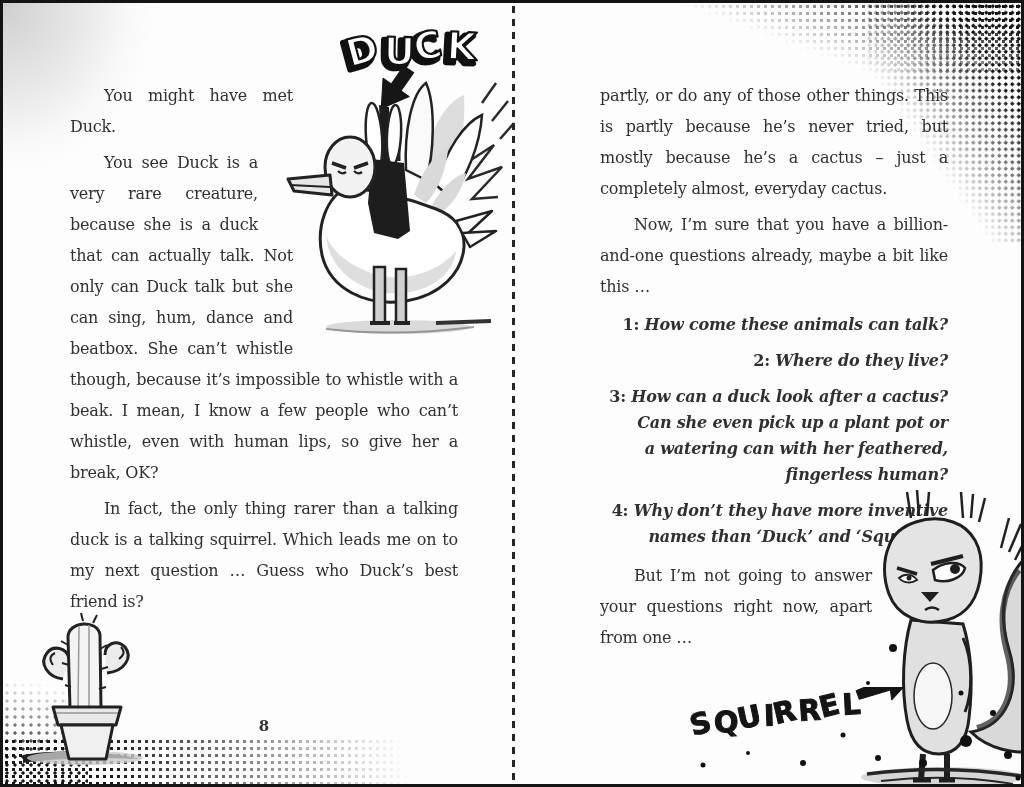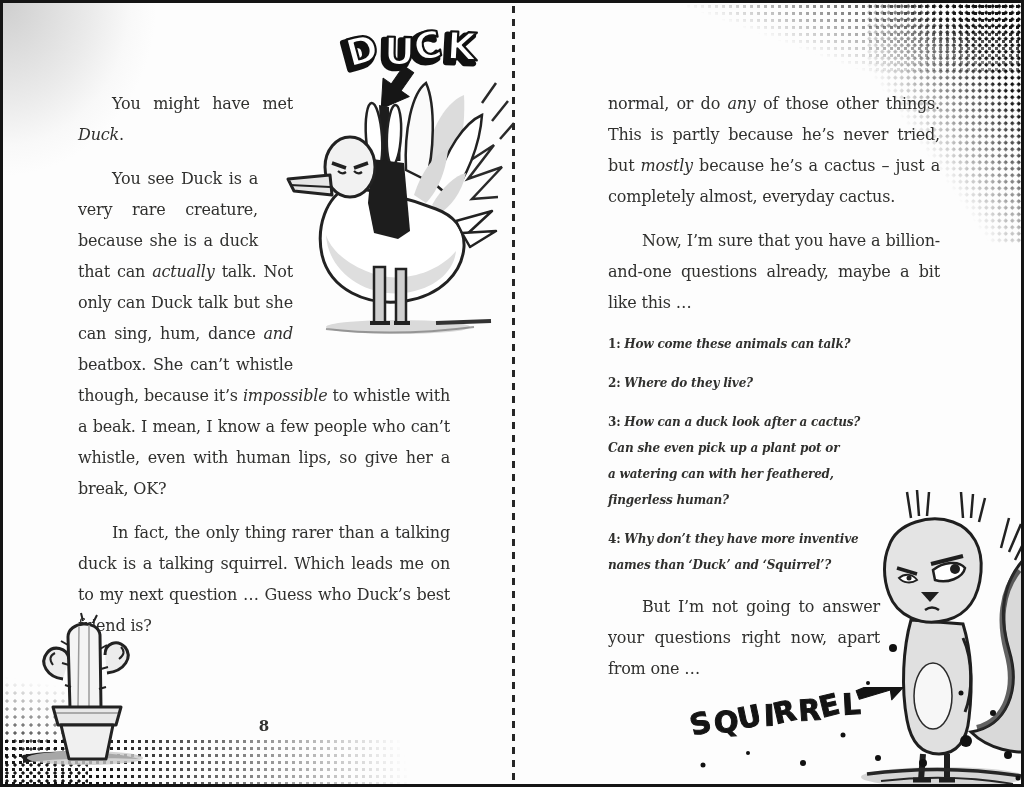--- a/index.html
+++ b/index.html
@@ -22,32 +22,32 @@
   .ht-bottomband{left:0;bottom:0;width:465px;height:46px;
     -webkit-mask-image:linear-gradient(78deg,#000 22%,transparent 86%);
     mask-image:linear-gradient(78deg,#000 22%,transparent 86%);}
   .ht-leftcol{left:0;bottom:0;width:85px;height:135px;background-size:8px 8px;
     -webkit-mask-image:linear-gradient(10deg,#000 18%,transparent 72%);
     mask-image:linear-gradient(10deg,#000 18%,transparent 72%);}
   .gutter{position:absolute;left:509px;top:3px;bottom:3px;width:3px;
     background:repeating-linear-gradient(to bottom,#262626 0 7px,transparent 7px 13px);}
   
   .textcol{position:absolute;font-size:16px;line-height:31px;text-align:justify;letter-spacing:-.2px;}
-  .textcol p{margin:13px;}
+  .textcol p{margin:5px;}
   .indent{text-indent:34px;}
   .left-text{left:62px;top:72px;width:398px;}
   .right-text{left:592px;top:72px;width:358px;}
   .duck-spacer{float:right;width:205px;height:278px;
     shape-outside:polygon(35px 0,205px 0,205px 278px,35px 278px,35px 155px,0px 155px,0px 93px,35px 93px);}
   .p-cactus-wrap{padding-left:70px;text-indent:-24px;}
   .page-number{position:absolute;left:62px;top:714px;width:398px;text-align:center;
     font-size:15px;font-weight:bold;letter-spacing:0;}
-  .q{font-size:12px;line-height:26px;margin-top:10px !important;text-align:left;font-weight:bold;}
+  .q{font-size:16px;line-height:26px;margin-top:10px !important;text-align:right;font-weight:bold;}
   .p-narrow{width:272px;margin-top:10px !important;}
-  span.i{font-style:italic;} span.b{font-weight:bold;} span.bi{font-weight:bold;font-style:italic;}
+  span.i{} span.b{font-weight:bold;} span.bi{font-weight:bold;font-style:italic;}
   
   .illus{position:absolute;}
   svg text{font-family:"DejaVu Sans","Liberation Sans",sans-serif;font-weight:bold;}
 </style>
 </head>
 <body>
 
 <div class="spread">
 
   <div class="tex tex-topleft"></div>
@@ -59,21 +59,21 @@
 
   <div class="textcol left-text">
     <div class="duck-spacer"></div>
     <p class="indent"><span>You might have met </span><span class="i">Duck</span><span>.</span></p>
     <p class="indent"><span>You see Duck is a very rare creature, because she is a duck that can </span><span class="i">actually</span><span> talk. Not only can Duck talk but she can sing, hum, dance </span><span class="i">and</span><span> beatbox. She can’t whistle though, because it’s </span><span class="i">impossible</span><span> to whistle with a beak. I mean, I know a few people who can’t whistle, even with human lips, so give her a break, OK?</span></p>
     <p class="indent"><span>In fact, the only thing rarer than a talking duck is a talking squirrel. Which leads me on to my next question … Guess who Duck’s best friend is?</span></p>
   </div>
   <div class="page-number">8</div>
 
   <div class="textcol right-text">
-    <p><span>normal, or do </span><span class="i">any</span><span> of those other things. This is partly because he’s never tried, but </span><span class="i">mostly</span><span> because he’s a cactus – just a completely almost, everyday cactus.</span></p>
+    <p><span>partly, or do </span><span class="i">any</span><span> of those other things. This is partly because he’s never tried, but </span><span class="i">mostly</span><span> because he’s a cactus – just a completely almost, everyday cactus.</span></p>
     <p class="indent"><span>Now, I’m sure that you have a billion-and-one questions already, maybe a bit like this …</span></p>
     <p class="q"><span class="b">1: </span><span class="bi">How come these animals can talk?</span></p>
     <p class="q"><span class="b">2: </span><span class="bi">Where do they live?</span></p>
     <p class="q"><span class="b">3: </span><span class="bi">How can a duck look after a cactus?</span><br><span class="bi">Can she even pick up a plant pot or</span><br><span class="bi">a watering can with her feathered,</span><br><span class="bi">fingerless human?</span></p>
     <p class="q"><span class="b">4: </span><span class="bi">Why don’t they have more inventive</span><br><span class="bi">names than ‘Duck’ and ‘Squirrel’?</span></p>
     <p class="indent p-narrow"><span>But I’m not going to answer your questions right now, apart from one …</span></p>
   </div>
 
   <svg class="illus" style="left:336px;top:12px;" width="140" height="104" viewBox="0 0 140 104">
     <g transform="rotate(-5 70 34)">

